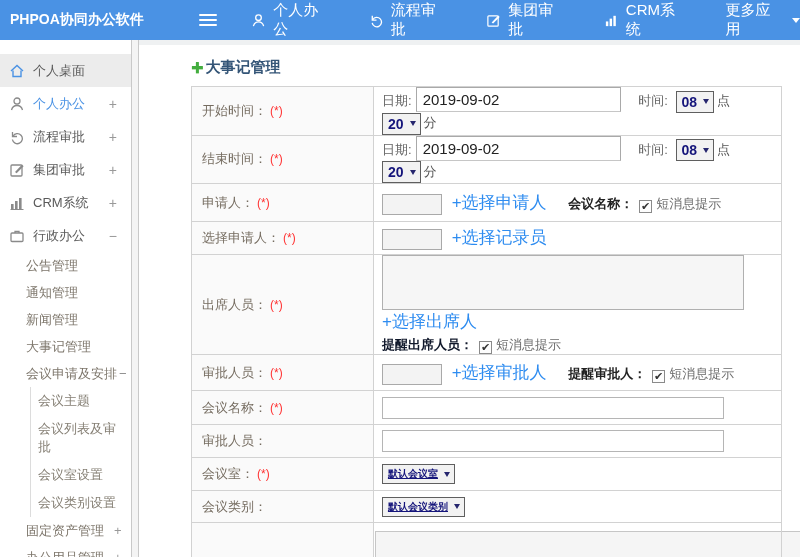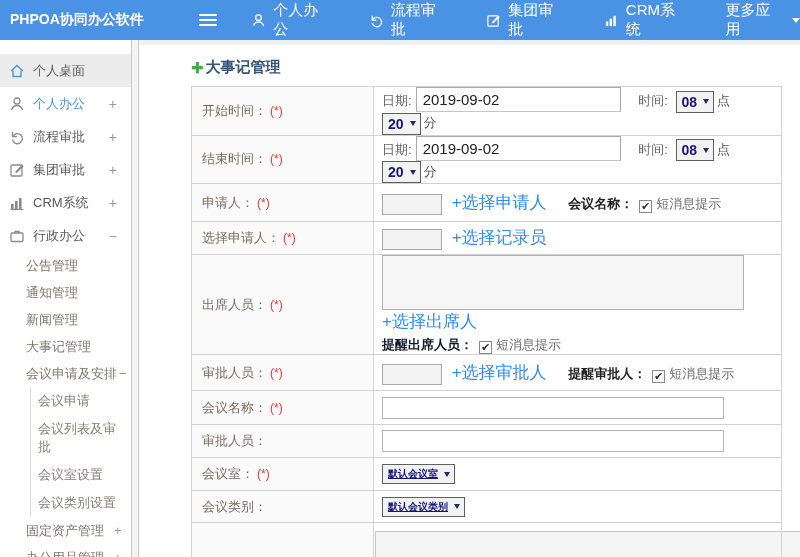--- a/index.html
+++ b/index.html
@@ -189,21 +189,21 @@
       </div>
     <div class="sb-sub">
         <span>大事记管理</span>
       </div>
     <div class="sb-sub">
       <span>会议申请及安排</span>
       <span class="inline-expand">−</span>
     </div>
 
     <div class="sb-sub2-group">
-      <div class="sb-sub2"><span>会议申请</span></div>
+      <div class="sb-sub2"><span>会议主题</span></div>
       <div class="sb-sub2"><span>会议列表及审批</span></div>
       <div class="sb-sub2"><span>会议室设置</span></div>
       <div class="sb-sub2"><span>会议类别设置</span></div>
     </div>
 
     <div class="sb-sub">
       <span>固定资产管理</span>
       <span class="plus-gap">+</span>
     </div>
     <div class="sb-sub">

